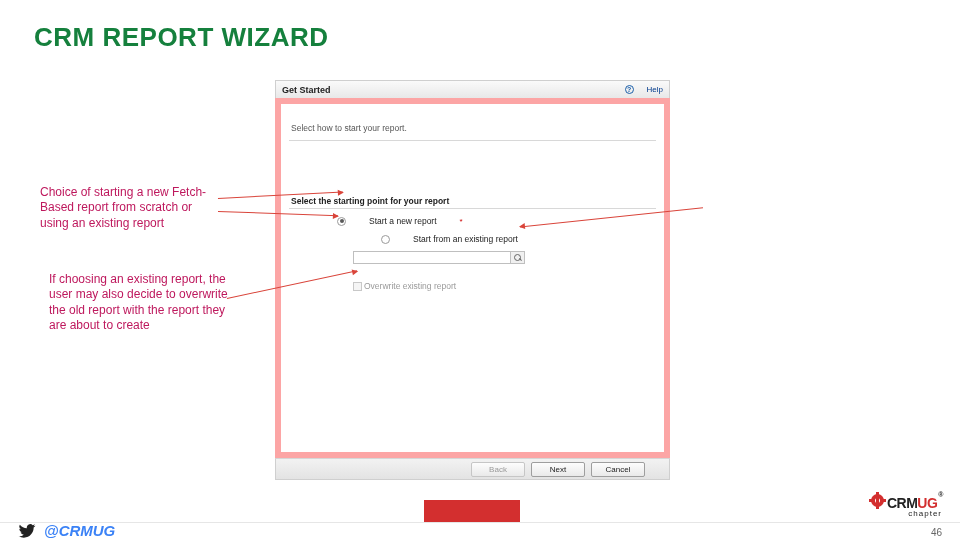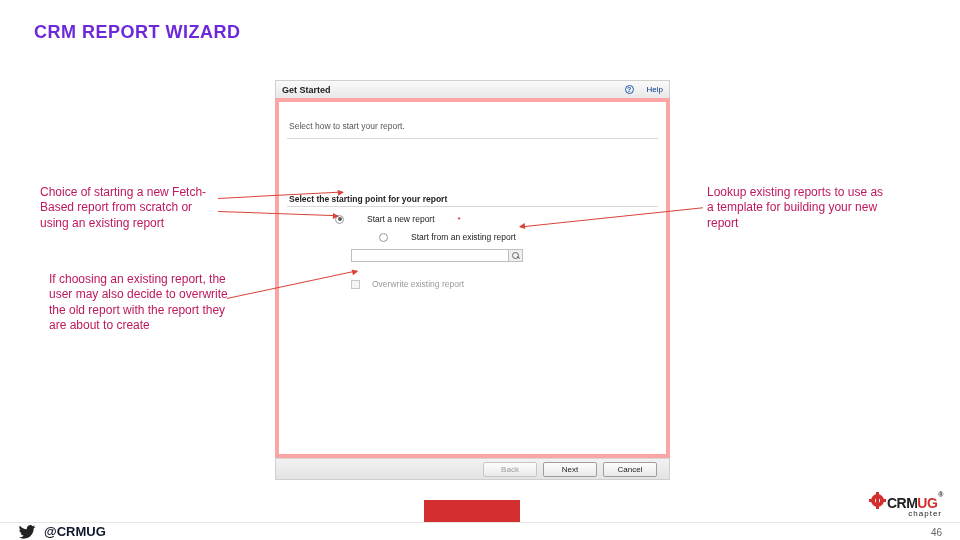--- a/index.html
+++ b/index.html
@@ -1,71 +1,71 @@
 <!DOCTYPE html>
 <html><head>
 <meta charset="utf-8">
 <style>
   * { box-sizing: border-box; margin: 0; padding: 0; }
   html, body { width: 960px; height: 540px; font-family: "Segoe UI", Arial, sans-serif; background: #fff; overflow: hidden; }
 
   .slide { position: relative; width: 960px; height: 540px; }
 
-  .title { position: absolute; top: 22px; left: 34px; font-size: 18px; font-weight: 700; color: #6d28d9; letter-spacing: .5px; }
+  .title { position: absolute; top: 22px; left: 34px; font-size: 26px; font-weight: 700; color: #15803d; letter-spacing: .5px; }
 
   
   .dialog { position: absolute; left: 275px; top: 80px; width: 395px; height: 400px; background: #fdfdfd; font-size: 9px; color: #444; }
   .dlg-header { height: 18px; background: linear-gradient(#fafafa,#e8e8e8); border-top: 1px solid #cfcfcf; border-left: 1px solid #cfcfcf; border-right: 1px solid #cfcfcf; display:flex; align-items:center; justify-content:space-between; padding: 2px 6px; font-weight:700; color:#222; }
   .help { display:flex; align-items:center; gap:13px; color:#003a8c; font-weight:400; font-size:8px; }
   .help-circ { width:9px; height:9px; border:1px solid #1b5faa; border-radius:50%; display:flex; align-items:center; justify-content:center; font-size:7px; color:#1b5faa; font-weight:700; }
-  .dlg-body { height: 360px; border:4px solid #fca5a5; background:#fff; position:relative; }
+  .dlg-body { height: 360px; border:6px solid #fca5a5; background:#fff; position:relative; }
   .dlg-instr { position:absolute; top:19px; left:10px; color:#555; font-size:8.5px; }
   .dlg-rule1 { position:absolute; top:36px; left:8px; right:8px; border-top:1px solid #d8d8d8; }
   .section-label { position:absolute; top:92px; left:10px; font-weight:700; font-size:8.5px; color:#222; }
   .dlg-rule2 { position:absolute; top:104px; left:8px; right:8px; border-top:1px solid #d8d8d8; }
 
   .opt-row { position:absolute; left:56px; display:flex; align-items:center; gap:23px; font-size:8.5px; color:#222; }
   .opt1 { top:112px; }
   .opt2 { top:130px;padding-left:44px; }
   .radio { width:9px; height:9px; border:1px solid #9a9a9a; border-radius:50%; background:#fff; display:flex; align-items:center; justify-content:center; }
   .radio.checked::after { content:""; width:4px; height:4px; border-radius:50%; background:#5a5a5a; display:block; }
   .red-star { color:#c00; font-size:8px; }
 
   .lookup-row { position:absolute; left:72px; top:147px; display:flex; align-items:center; }
   .lookup-input { width:158px; height:13px; border:1px solid #bfbfbf; background:#fff; }
   .lookup-btn { width:14px; height:13px; border:1px solid #bfbfbf; border-left:none; background:#f0f0f0; display:flex; align-items:center; justify-content:center; }
   .mag { width:7px; height:7px; position:relative; }
   .mag::before { content:""; position:absolute; width:5px; height:5px; border:1px solid #666; border-radius:50%; left:0; top:0; }
   .mag::after { content:""; position:absolute; width:3px; height:1px; background:#666; left:5px; top:5px; transform:rotate(45deg); }
 
-  .chk-row { position:absolute; left:72px; top:177px; display:flex; align-items:center; gap:12px; color:#9a9a9a; font-size:8.5px; }
+  .chk-row { position:absolute; left:72px; top:177px; display:flex; align-items:center; gap:2px; color:#9a9a9a; font-size:8.5px; }
   .chk { width:9px; height:9px; border:1px solid #c8c8c8; background:#f5f5f5; }
 
-  .dlg-footer { height:22px; background:linear-gradient(#f2f2f2,#e3e3e3); border:1px solid #cfcfcf; border-top:1px solid #d6d6d6; display:flex; align-items:center; justify-content:flex-end; gap:6px; padding:0 12px; }
+  .dlg-footer { height:22px; background:linear-gradient(#f2f2f2,#e3e3e3); border:1px solid #cfcfcf; border-top:1px solid #d6d6d6; display:flex; align-items:center; justify-content:flex-end; gap:6px; padding:0 24px; }
   .dlg-btn { min-width:54px; height:15px; background:linear-gradient(#fdfdfd,#e9e9e9); border:1px solid #9e9e9e; border-radius:2px; font-size:8px; color:#222; display:flex; align-items:center; justify-content:center; padding:0 6px; }
   .dlg-btn.disabled { color:#9a9a9a; border-color:#c6c6c6; }
 
   
   .callout { position:absolute; font-size:12px; line-height:1.28; color:#be185d; width:180px; }
   .c1 { left:40px; top:185px; }
   .c2 { left:49px; top:272px; }
   .c3 { left:707px; top:185px; }
 
   .arrow { position:absolute; pointer-events:none; }
   .line { position:absolute; background:#d9443a; height:1.3px; transform-origin:left center; }
   .line::after { content:""; position:absolute; right:-1px; top:-2.5px; border-left:6px solid #d9443a; border-top:3px solid transparent; border-bottom:3px solid transparent; }
 
   
   .red-block { position:absolute; left:424px; bottom:18px; width:96px; height:22px; background:#d32f2f; }
 
   
   .footer { position:absolute; left:0; right:0; bottom:0; height:18px; background:#fff; border-top:1px solid #e6e6e6; }
   .handle-wrap { position:absolute; left:18px; bottom:1px; display:flex; align-items:center; gap:8px; }
   .bird { width:18px; height:14px; }
-  .handle-text { font-size:13px; font-weight:700; color:#0f172a; }
+  .handle-text { font-size:15px; font-weight:700; color:#3b82f6;font-style:italic; }
   .pagenum { position:absolute; right:18px; bottom:2px; font-size:10px; color:#666; }
 
   
   .crmug-logo { position:absolute; right:18px; bottom:22px; display:flex; flex-direction:column; align-items:flex-end; }
   .crmug-top { display:flex; align-items:center; gap:3px; }
   .gear { width:13px; height:13px; border-radius:50%; background:#d32f2f; position:relative; }
   .gear::before, .gear::after { content:""; position:absolute; background:#d32f2f; }
   .gear::before { width:17px; height:3px; left:-2px; top:5px; }
   .gear::after { width:3px; height:17px; left:5px; top:-2px; }
   .gear-hole { position:absolute; width:5px; height:5px; border-radius:50%; background:#fff; left:4px; top:4px; }
@@ -119,21 +119,20 @@
     </div>
     <div class="dlg-footer">
       <div class="dlg-btn disabled">Back</div>
       <div class="dlg-btn">Next</div>
       <div class="dlg-btn">Cancel</div>
     </div>
   </div>
 
   <div class="callout c1">Choice of starting a new Fetch-Based report from scratch or using an existing report</div>
   <div class="callout c2">If choosing an existing report, the user may also decide to overwrite the old report with the report they are about to create</div>
-  <div class="callout c3">Lookup existing reports to use as a template for building your new report</div>
 
   <div class="arrow">
     <div class="line" style="left:218px; top:198px; width:125px; transform:rotate(-3deg);"></div>
   </div>
   <div class="arrow">
     <div class="line" style="left:218px; top:211px; width:120px; transform:rotate(2deg);"></div>
   </div>
   <div class="arrow">
     <div class="line" style="left:227px; top:298px; width:133px; transform:rotate(-12deg);"></div>
   </div>

